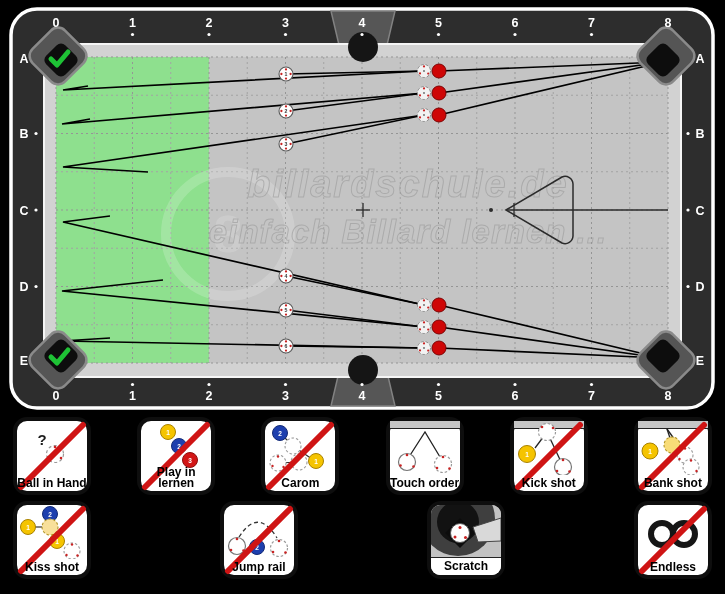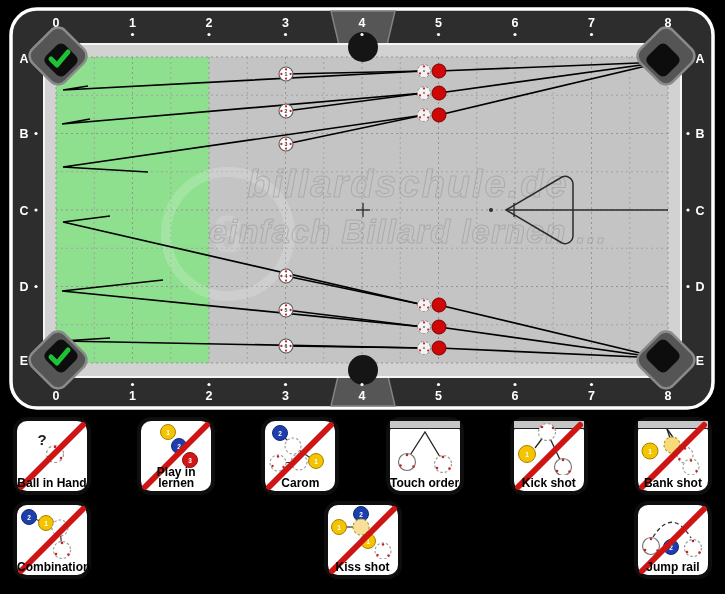--- a/index.html
+++ b/index.html
@@ -392,38 +392,20 @@
       </svg>
       <svg class="cross" viewBox="0 0 70 70">
             <line x1="4" y1="66" x2="66" y2="4" stroke="#cf1414" stroke-width="6" stroke-linecap="round"></line>
           </svg>
       <div class="lbl">Bank shot</div>
     </div>
 
   </div>
   <div class="btn-row">
 
-    <div class="btn">
-      <svg class="icon" viewBox="0 0 70 54">
-        <polyline points="12,12 29,18 43,23 45,45" fill="none" stroke="#333" stroke-width="1.2"></polyline>
-        <circle cx="12" cy="12" r="7.5" fill="#1d3fae" stroke="#122a77"></circle>
-            <text class="bn" x="12" y="14.5">2</text>
-        <circle cx="29" cy="18" r="7.5" fill="#f5c400" stroke="#a98200"></circle>
-            <text class="bn" x="29" y="20.5">1</text>
-        <circle cx="43" cy="23" r="8" fill="#fff" stroke="#999" stroke-width="1.1" stroke-dasharray="2.5 2"></circle>
-        <circle cx="45" cy="45" r="8.5" fill="#fff" stroke="#999" stroke-width="1.1" stroke-dasharray="2.5 2"></circle>
-        <circle cx="45" cy="38" r="1.3" fill="#c92323"></circle>
-            <circle cx="39" cy="49" r="1.3" fill="#c92323"></circle>
-            <circle cx="51.5" cy="49.5" r="1.3" fill="#c92323"></circle>
-      </svg>
-      <svg class="cross" viewBox="0 0 70 70">
-            <line x1="4" y1="66" x2="66" y2="4" stroke="#cf1414" stroke-width="6" stroke-linecap="round"></line>
-          </svg>
-      <div class="lbl">Combination</div>
-    </div>
 
     <div class="btn">
       <svg class="icon" viewBox="0 0 70 54">
         <line x1="11" y1="22" x2="33" y2="22" stroke="#333" stroke-width="1.2"></line>
         <line x1="33" y1="22" x2="33" y2="10" stroke="#333" stroke-width="1.2"></line>
         <circle cx="33" cy="9" r="7.5" fill="#1d3fae" stroke="#122a77"></circle>
             <text class="bn" x="33" y="11.5">2</text>
         <circle cx="11" cy="22" r="7.5" fill="#f5c400" stroke="#a98200"></circle>
             <text class="bn" x="11" y="24.5">1</text>
         <circle cx="33" cy="22" r="8" fill="#f8e09a" stroke="#b09323" stroke-width="1.1" stroke-dasharray="2.5 2"></circle>
@@ -453,18 +435,45 @@
         <circle cx="55" cy="36" r="1.3" fill="#c92323"></circle>
             <circle cx="49" cy="47" r="1.3" fill="#c92323"></circle>
             <circle cx="61.5" cy="47.5" r="1.3" fill="#c92323"></circle>
       </svg>
       <svg class="cross" viewBox="0 0 70 70">
             <line x1="4" y1="66" x2="66" y2="4" stroke="#cf1414" stroke-width="6" stroke-linecap="round"></line>
           </svg>
       <div class="lbl">Jump rail</div>
     </div>
 
-
+    <div class="btn graphic">
+      <div class="iconwrap">
+        <svg width="70" height="70" viewBox="0 0 70 70">
+          <rect x="0" y="0" width="70" height="70" fill="#c2c2c2"></rect>
+          <circle cx="27" cy="14" r="37" fill="#3f3f3f"></circle>
+          <circle cx="27" cy="17" r="21" fill="#121212"></circle>
+          <polygon points="42,22 70,13 70,36 47,37" fill="#d9d9d9" stroke="#444" stroke-width="1"></polygon>
+          <polygon points="29,13 44,28 29,43 14,28" fill="#0c0c0c"></polygon>
+          <circle cx="29" cy="28" r="9.5" fill="#fff" stroke="#555"></circle>
+          <circle cx="29" cy="22.5" r="1.5" fill="#c92323"></circle>
+              <circle cx="24" cy="32" r="1.5" fill="#c92323"></circle>
+              <circle cx="34.5" cy="32.5" r="1.5" fill="#c92323"></circle>
+        </svg>
+      </div>
+
+      <div class="lbl">Scratch</div>
+    </div>
+
+    <div class="btn">
+      <svg class="icon" viewBox="0 0 70 54">
+        <circle cx="24" cy="29" r="11" fill="none" stroke="#161616" stroke-width="6"></circle>
+        <circle cx="46" cy="29" r="11" fill="none" stroke="#161616" stroke-width="6"></circle>
+      </svg>
+      <svg class="cross" viewBox="0 0 70 70">
+            <line x1="4" y1="66" x2="66" y2="4" stroke="#cf1414" stroke-width="6" stroke-linecap="round"></line>
+          </svg>
+      <div class="lbl">Endless</div>
+    </div>
 
 
   </div>
 </div>
 </div>
 
 </body></html>

